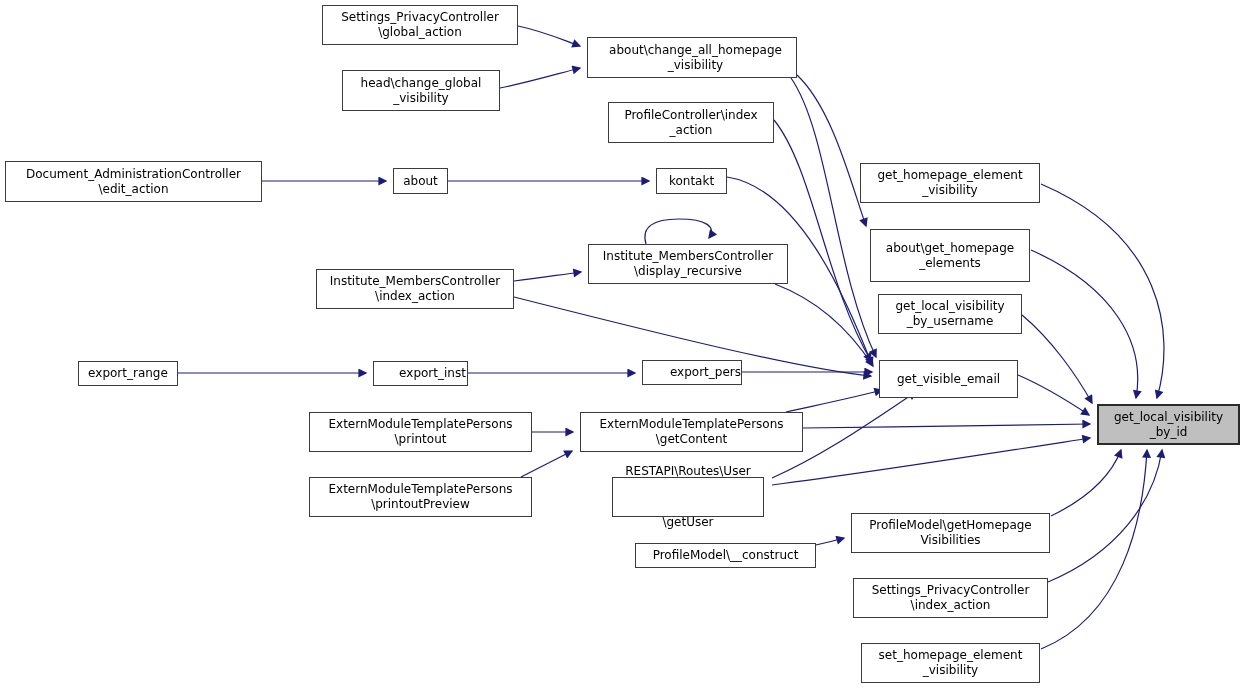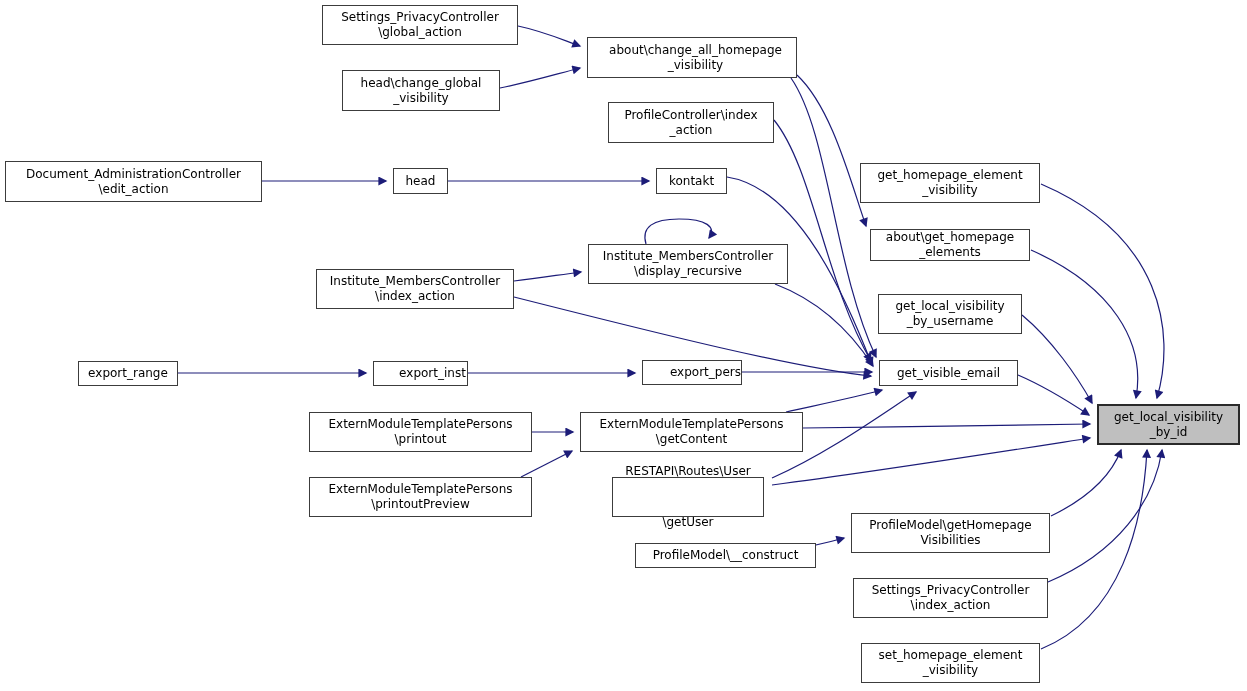--- a/index.html
+++ b/index.html
@@ -107,21 +107,21 @@
       </div>
       <div class="node" style="left: 608px; top: 102px; width: 166px; height: 41px;">
         <div>ProfileController\index</div>
         <div>_action</div>
       </div>
       <div class="node" style="left: 5px; top: 161px; width: 257px; height: 41px;">
         <div>Document_AdministrationController</div>
         <div>\edit_action</div>
       </div>
       <div class="node" style="left: 393px; top: 168px; width: 55px; height: 26px;">
-        <div>head</div>
+        <div>about</div>
       </div>
       <div class="node" style="left: 656px; top: 168px; width: 71px; height: 26px;">
         <div>kontakt</div>
       </div>
       <div class="node" style="left: 588px; top: 244px; width: 200px; height: 40px;">
         <div>Institute_MembersController</div>
         <div>\display_recursive</div>
       </div>
       <div class="node" style="left: 316px; top: 269px; width: 198px; height: 40px;">
         <div>Institute_MembersController</div>
@@ -152,29 +152,29 @@
         <div>RESTAPI\Routes\User</div>
         <div>\getUser</div>
       </div>
       <div class="node" style="left: 635px; top: 543px; width: 181px; height: 25px;">
         <div>ProfileModel\__construct</div>
       </div>
       <div class="node" style="left: 860px; top: 163px; width: 180px; height: 40px;">
         <div>get_homepage_element</div>
         <div>_visibility</div>
       </div>
-      <div class="node" style="left: 870px; top: 229px; width: 160px; height: 32px; justify-content: flex-end;">
+      <div class="node" style="left: 870px; top: 229px; width: 160px; height: 53px;">
         <div>about\get_homepage</div>
         <div>_elements</div>
       </div>
       <div class="node" style="left: 878px; top: 294px; width: 144px; height: 40px;">
         <div>get_local_visibility</div>
         <div>_by_username</div>
       </div>
-      <div class="node" style="left: 879px; top: 360px; width: 139px; height: 26px;">
+      <div class="node" style="left: 879px; top: 360px; width: 139px; height: 38px;">
         <div>get_visible_email</div>
       </div>
       <div class="node" style="left: 851px; top: 513px; width: 199px; height: 40px;">
         <div>ProfileModel\getHomepage</div>
         <div>Visibilities</div>
       </div>
       <div class="node" style="left: 853px; top: 578px; width: 195px; height: 40px;">
         <div>Settings_PrivacyController</div>
         <div>\index_action</div>
       </div>

